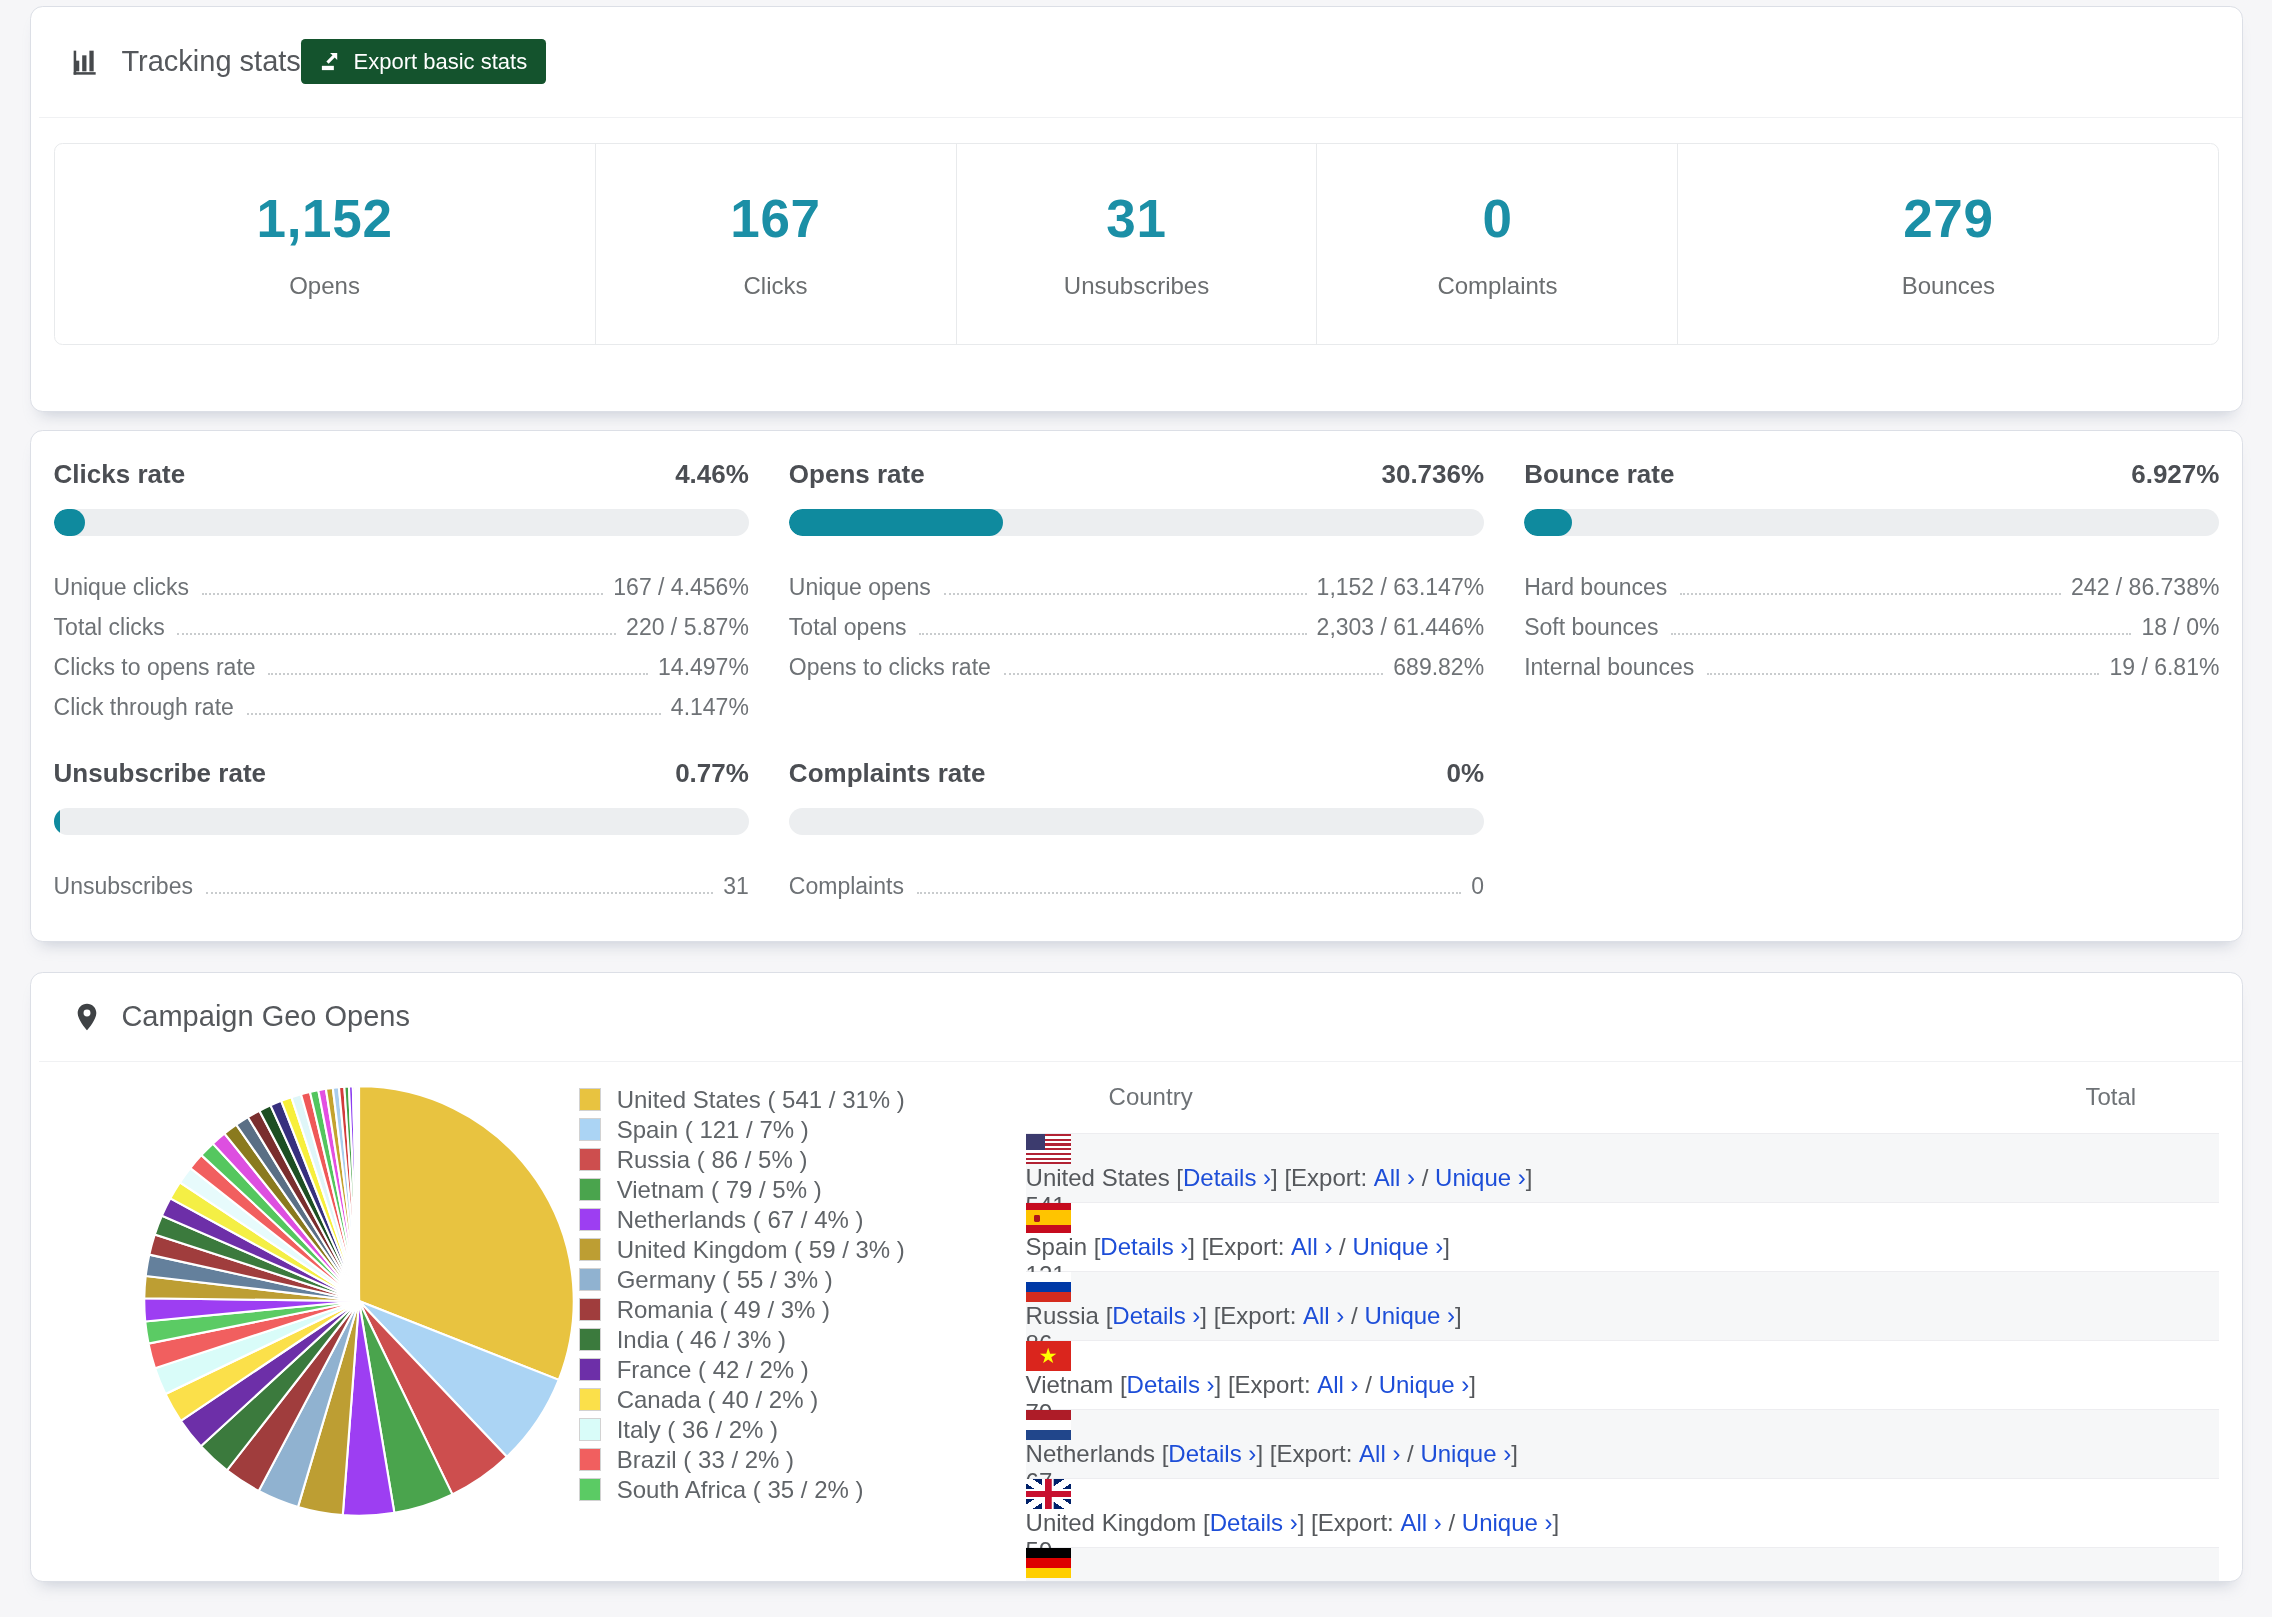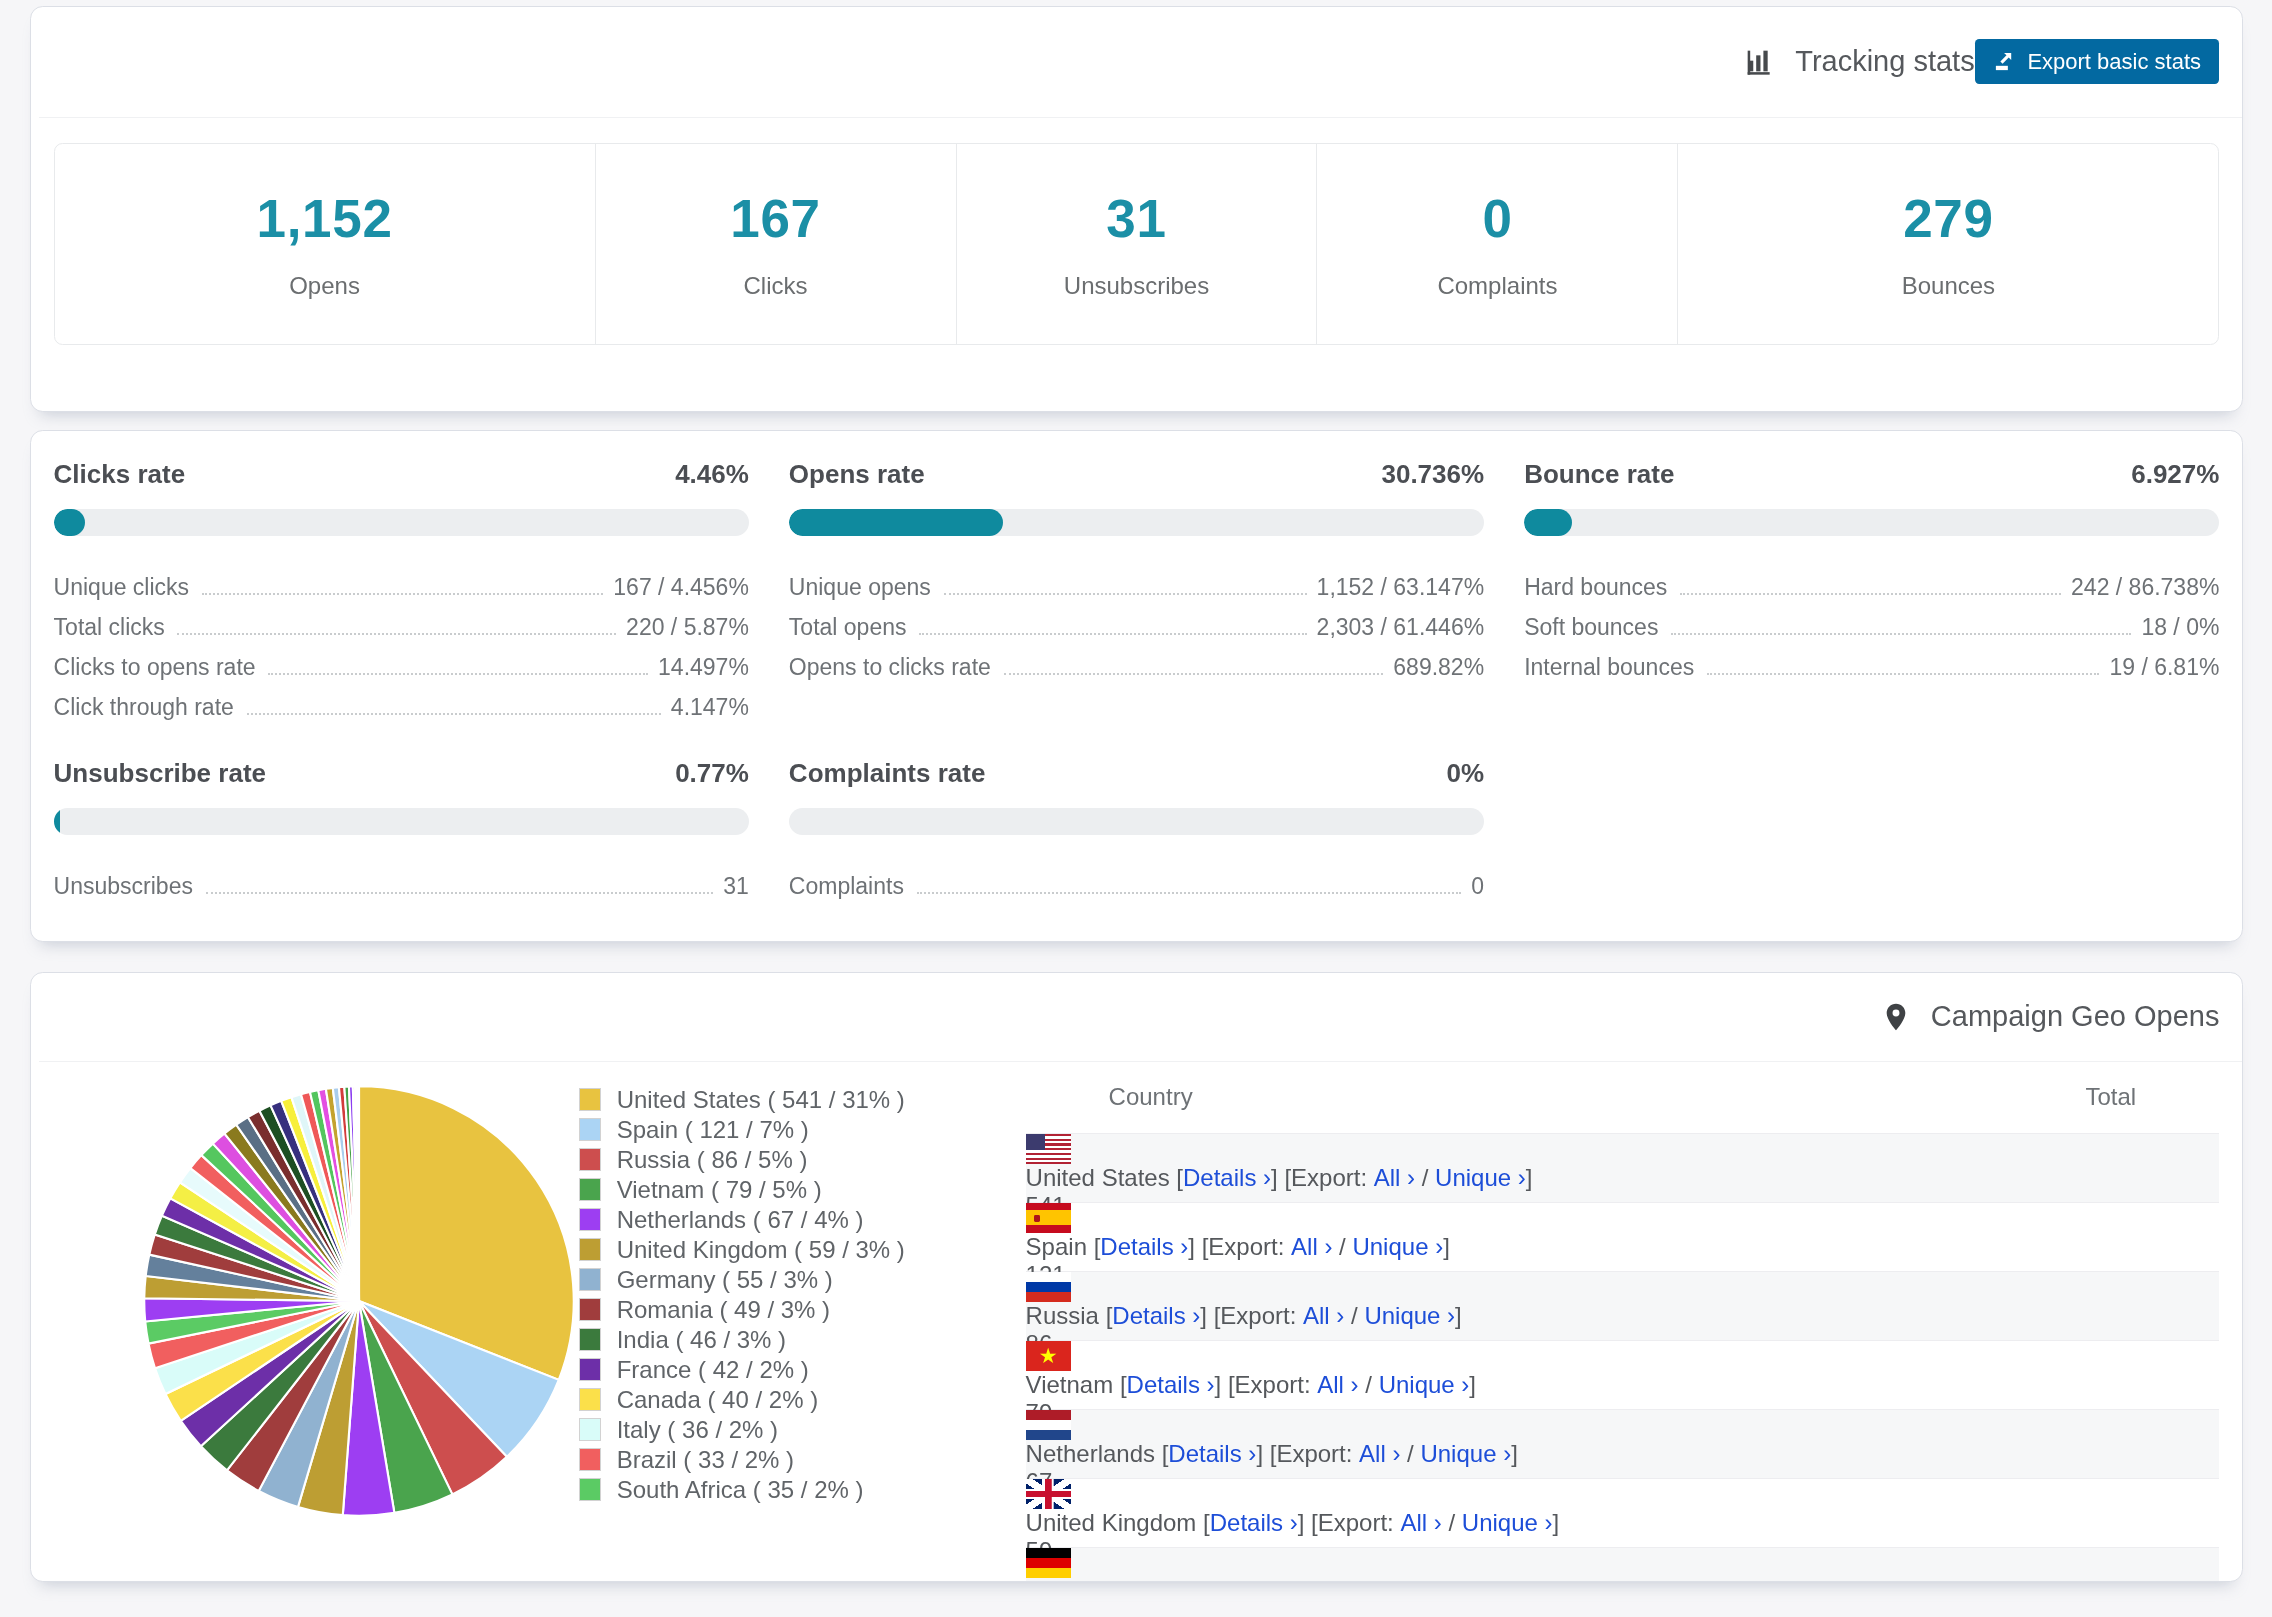--- a/index.html
+++ b/index.html
@@ -11,28 +11,28 @@
     -webkit-font-smoothing:antialiased;
   }
   .page{padding:5.6px 30px 0 30px;}
   .card{
     background:#fff;border:1.4px solid #dcdfe6;border-radius:12.7px;
     box-shadow:0 11.3px 15.5px -10px rgba(140,150,170,.45);
     box-sizing:border-box;
   }
   
   .card-header{
-    display:flex;align-items:center;justify-content:flex-end;
+    display:flex;align-items:center;justify-content:flex-start;
     height:110px;padding:0 22.6px 0 32px;border-bottom:1.4px solid #f0f1f3;margin-left:8px;
   }
   .card-title{display:flex;align-items:center;gap:18.4px;font-size:29px;color:#55585c;}
   .title-icon{width:32px;height:32px;flex:none;display:block;}
   .btn-export{
     display:flex;align-items:center;gap:11.3px;
-    background:#0369a1;color:#fff;border:none;border-radius:4.2px;
+    background:#14532d;color:#fff;border:none;border-radius:4.2px;
     height:45px;padding:0 18.4px;font-size:22px;font-family:inherit;cursor:pointer;
   }
   .btn-export svg{width:23px;height:23px;display:block;}
   .stats-row{
     margin:25.4px 22.6px 0 22.6px;height:200px;
     border:1.4px solid #e8eaec;border-radius:8.5px;
     display:flex;align-items:stretch;
   }
   .stat-cell{display:flex;flex-direction:column;align-items:center;justify-content:center;gap:23px;}
   .stat-cell + .stat-cell{border-left:1.4px solid #e8eaec;}

